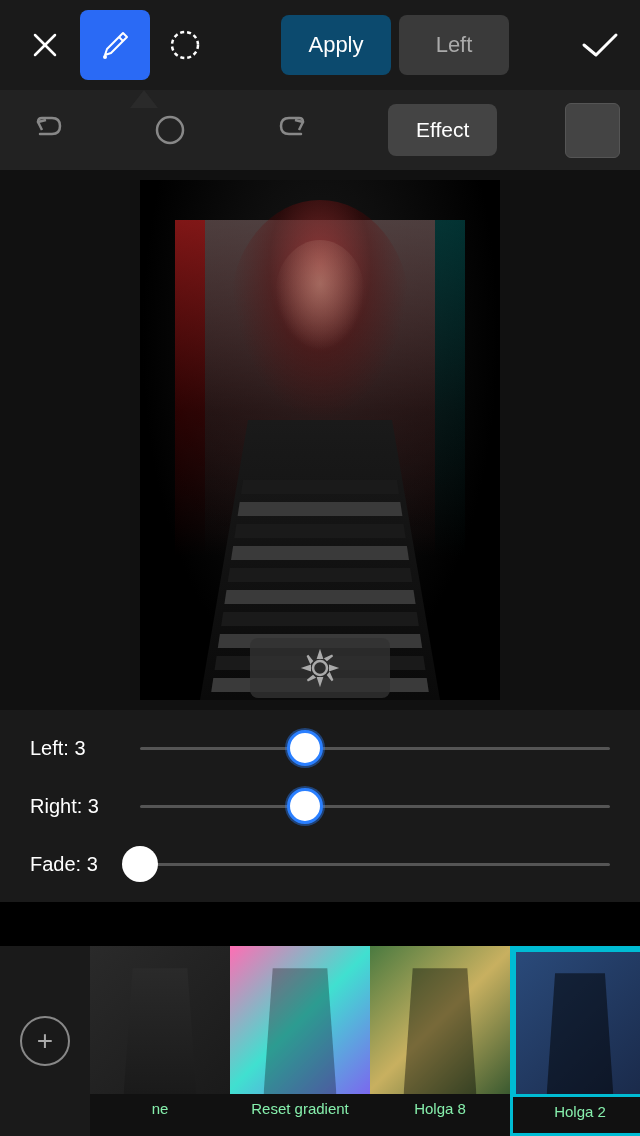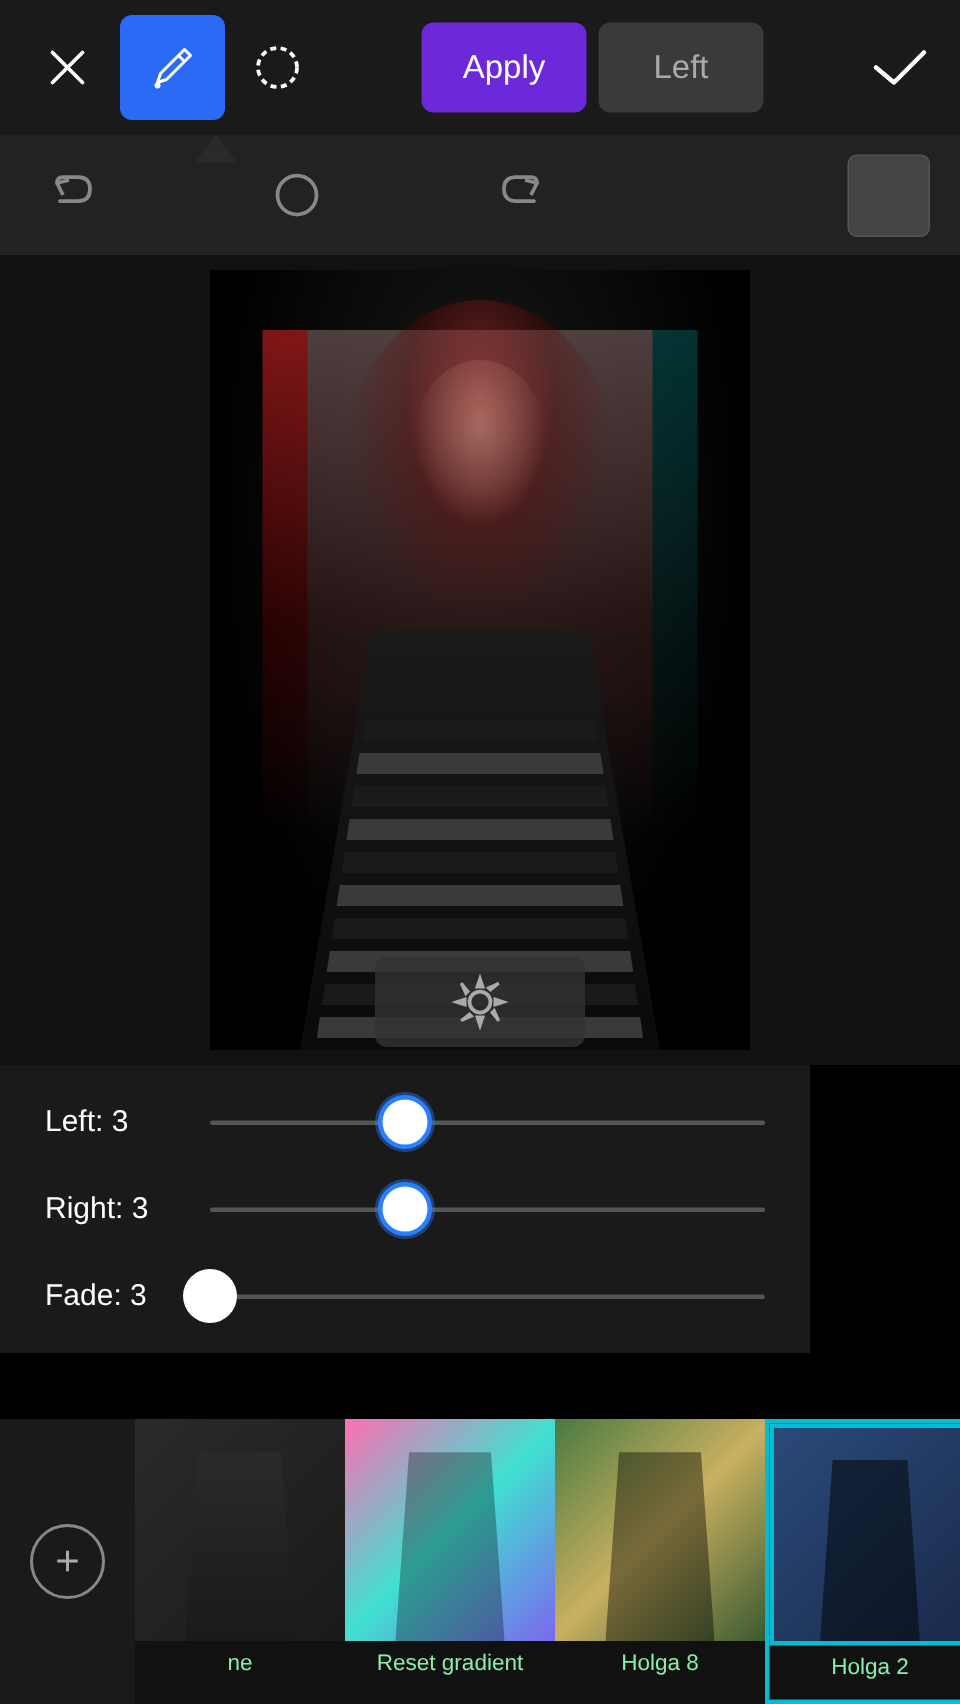--- a/index.html
+++ b/index.html
@@ -44,21 +44,21 @@
       height: 60px;
       border-radius: 8px;
       font-size: 22px;
       font-weight: 500;
       display: flex;
       align-items: center;
       justify-content: center;
       cursor: pointer;
       color: #fff;
     }
-    .apply-btn { background: #6d28d9; }
+    .apply-btn { background: #0c4a6e; }
     .reset-btn { background: #3a3a3a; color: #aaa; }
     .checkmark-btn {
       width: 60px;
       height: 60px;
       display: flex;
       align-items: center;
       justify-content: center;
       cursor: pointer;
     }
 
@@ -213,21 +213,21 @@
       background: rgba(50,50,50,0.8);
       border-radius: 8px;
       display: flex;
       align-items: center;
       justify-content: center;
       cursor: pointer;
     }
 
     
     .sliders-section {
-      width: 540px;
+      width: 640px;
       background: #1a1a1a;
       padding: 18px 30px;
     }
     .slider-row {
       display: flex;
       align-items: center;
       margin-bottom: 18px;
     }
     .slider-label {
       color: #fff;
@@ -393,20 +393,21 @@
       <circle cx="18" cy="18" r="13" stroke="#888" stroke-width="2.5" fill="none"></circle>
     </svg>
   </div>
   <div class="icon-btn">
     <svg width="36" height="36" viewBox="0 0 36 36" fill="none">
       <path d="M28 10 Q28 6 24 6 H14 Q6 6 6 14 Q6 22 14 22 H26" stroke="#888" stroke-width="2.5" stroke-linecap="round" fill="none"></path>
       <polyline points="24,18 28,10 20,8" stroke="#888" stroke-width="2.5" stroke-linejoin="round" fill="none"></polyline>
     </svg>
   </div>
   <div class="effect-original-toggle">
+    <div class="toggle-tab active-effect">Effect</div>
   </div>
   <div class="thumbnail-preview"></div>
 </div>
 
 <div class="image-area">
 
   <div class="photo-container">
     <div class="photo-bg"></div>
 
     <div class="glitch-red"></div>

